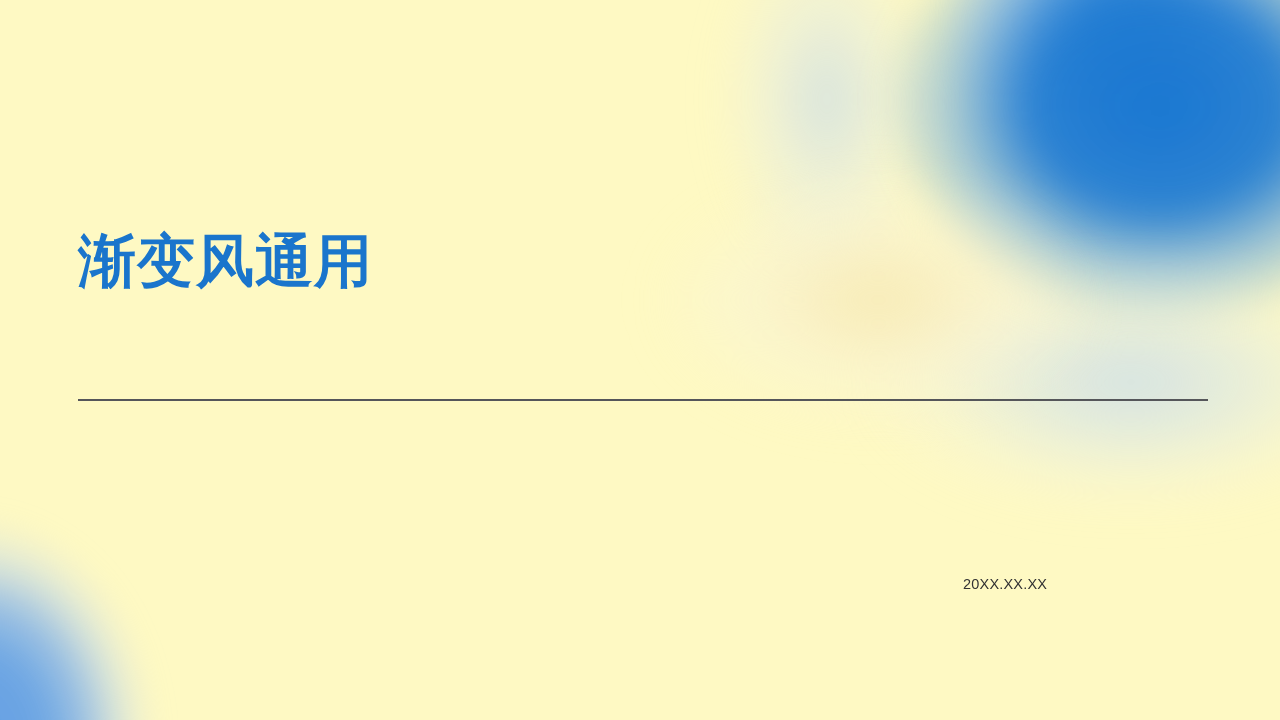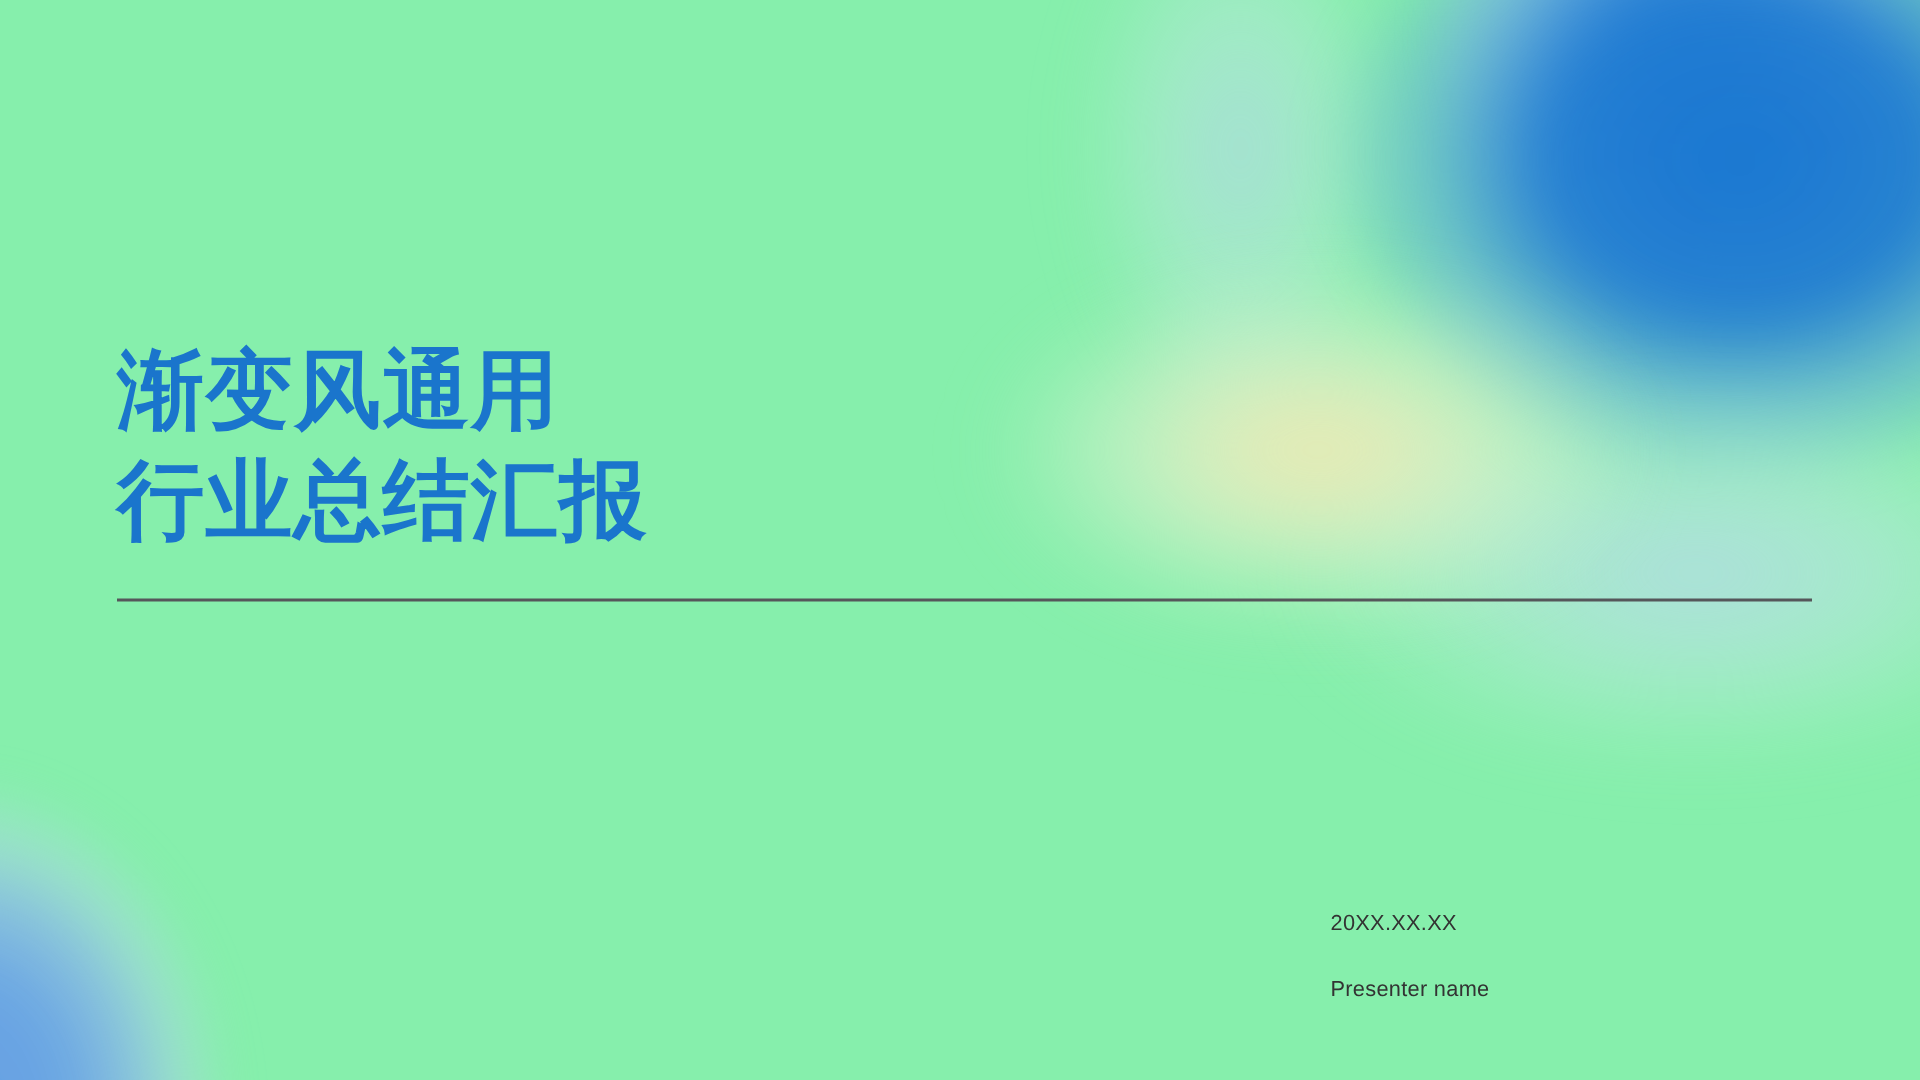--- a/index.html
+++ b/index.html
@@ -6,21 +6,21 @@
   html, body {
     margin: 0;
     padding: 0;
     background: #ffffff;
   }
 
   .slide {
     position: relative;
     width: 1280px;
     height: 720px;
-    background: #86efac;
+    background: #fef9c3;
     overflow: hidden;
     font-family: "Liberation Sans", "DejaVu Sans", sans-serif;
   }
 
   
   .blob-layer {
     position: absolute;
     inset: 0;
     overflow: hidden;
     pointer-events: none;
@@ -168,24 +168,23 @@
     top: 418px;
     font-size: 36px;
     line-height: 1.3;
     font-weight: 400;
     letter-spacing: 1px;
     white-space: nowrap;
   }
 
   .meta-block {
     position: absolute;
-    left: 809px;
+    left: 885px;
     top: 576px;
     width: 275px;
-    margin-top: 32px;
   }
 
   .meta-date {
     font-size: 14.5px;
     line-height: 1.2;
     letter-spacing: 0.2px;
     white-space: nowrap;
   }
 
   .meta-presenter {
@@ -207,25 +206,23 @@
     <div class="blob-core"></div>
     <div class="blob-bloom"></div>
     <div class="blob-warm"></div>
     <div class="blob-bottomleft"></div>
   </div>
 
   <div class="content">
 
     <div class="title-block">
       <div class="title-line" style="color:#1a75cc">渐变风通用</div>
-      <div class="title-line" style="color:#1a75cc">行业总结汇报</div>
     </div>
 
     <div class="divider"></div>
 
 
     <div class="meta-block">
       <div class="meta-date" style="color:#333333">20XX.XX.XX</div>
-      <div class="meta-presenter" style="color:#333333">Presenter name</div>
     </div>
 
   </div>
 </div>
 
 </body></html>

